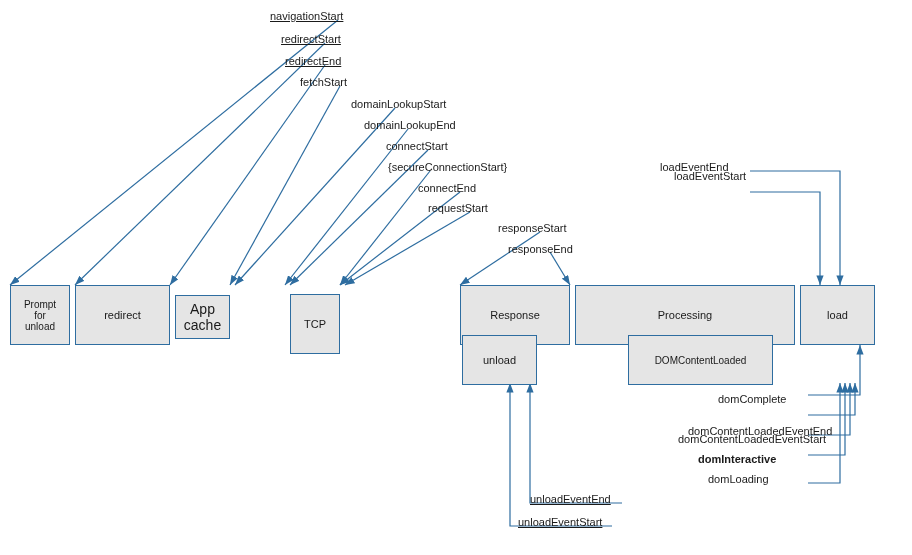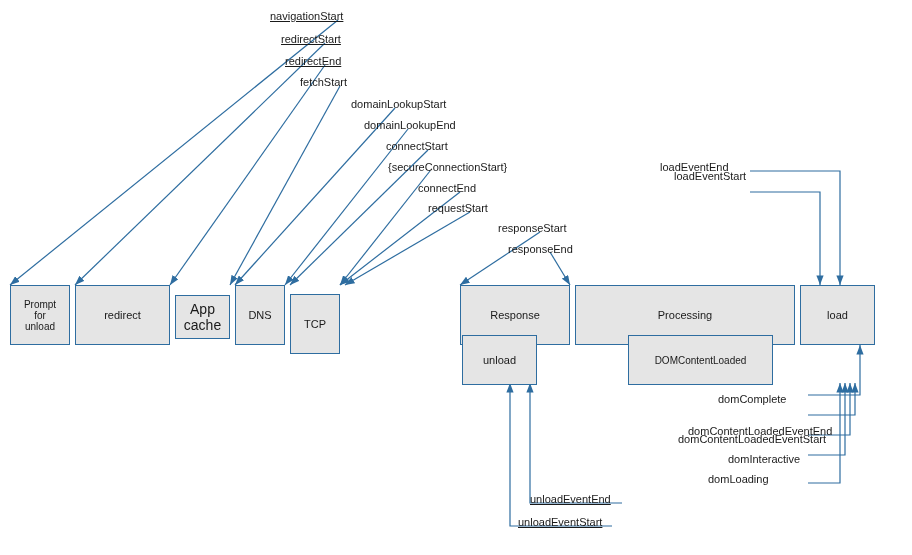--- a/index.html
+++ b/index.html
@@ -103,23 +103,20 @@
 
   <div class="box" style="left:10px; top:285px; width:60px; height:60px; font-size:10px;">
     Prompt<br>for<br>unload
   </div>
   <div class="box" style="left:75px; top:285px; width:95px; height:60px;">
     redirect
   </div>
   <div class="box" style="left:175px; top:295px; width:55px; height:44px; font-size:14px;">
     App<br>cache
   </div>
-  <div class="box" style="left:235px; top:285px; width:50px; height:60px;">
-    DNS
-  </div>
   <div class="box" style="left:290px; top:285px; width:50px; height:60px;margin-top:9px;">
     TCP
   </div>
   <div class="box" style="left:460px; top:285px; width:110px; height:60px;">
     Response
   </div>
   <div class="box" style="left:575px; top:285px; width:220px; height:60px;">
     Processing
   </div>
   <div class="box" style="left:800px; top:285px; width:75px; height:60px;">
@@ -144,17 +141,17 @@
   <span class="label" style="left:428px; top:202px;">requestStart</span>
   <span class="label" style="left:498px; top:222px;">responseStart</span>
   <span class="label" style="left:508px; top:243px;">responseEnd</span>
 
   <span class="label" style="left:660px; top:161px;">loadEventEnd</span>
   <span class="label" style="left:660px; top:170px;margin-left:14px;">loadEventStart</span>
 
   <span class="label" style="left:718px; top:393px;">domComplete</span>
   <span class="label" style="left:688px; top:413px;margin-top:12px;">domContentLoadedEventEnd</span>
   <span class="label" style="left:678px; top:433px;">domContentLoadedEventStart</span>
-  <span class="label" style="left:728px; top:453px;">domInteractive</span>
+  <span class="label" style="left:698px; top:453px;font-weight:bold;">domInteractive</span>
   <span class="label" style="left:708px; top:473px;">domLoading</span>
   <span class="label label-underline" style="left:530px; top:493px;">unloadEventEnd</span>
   <span class="label label-underline" style="left:518px; top:516px;">unloadEventStart</span>
 </div>
 
 </body></html>

